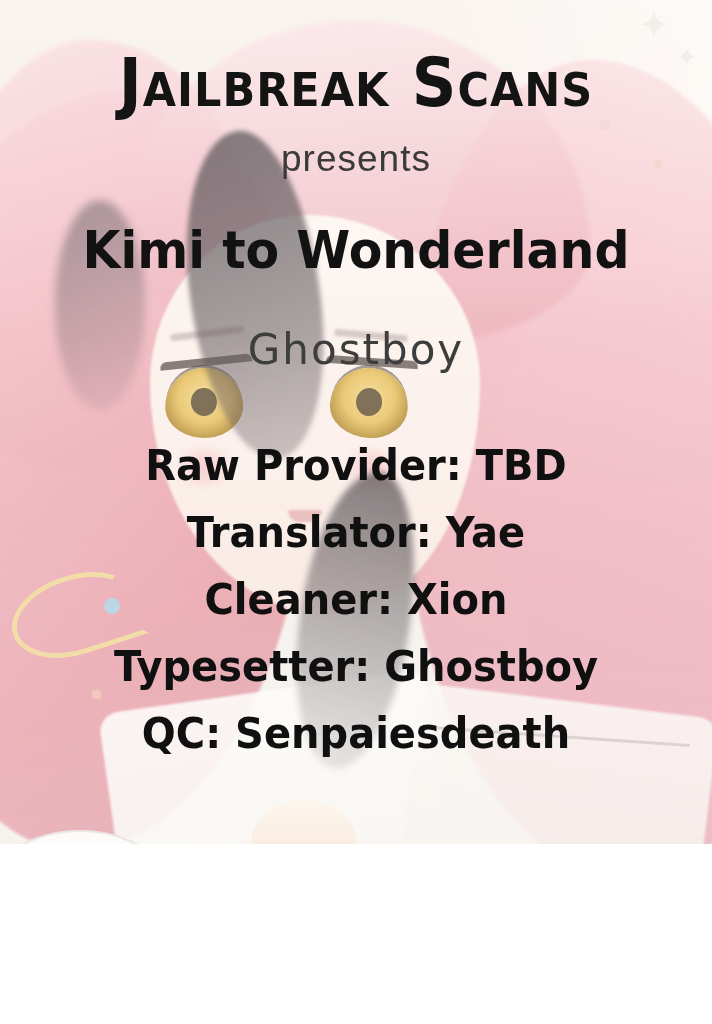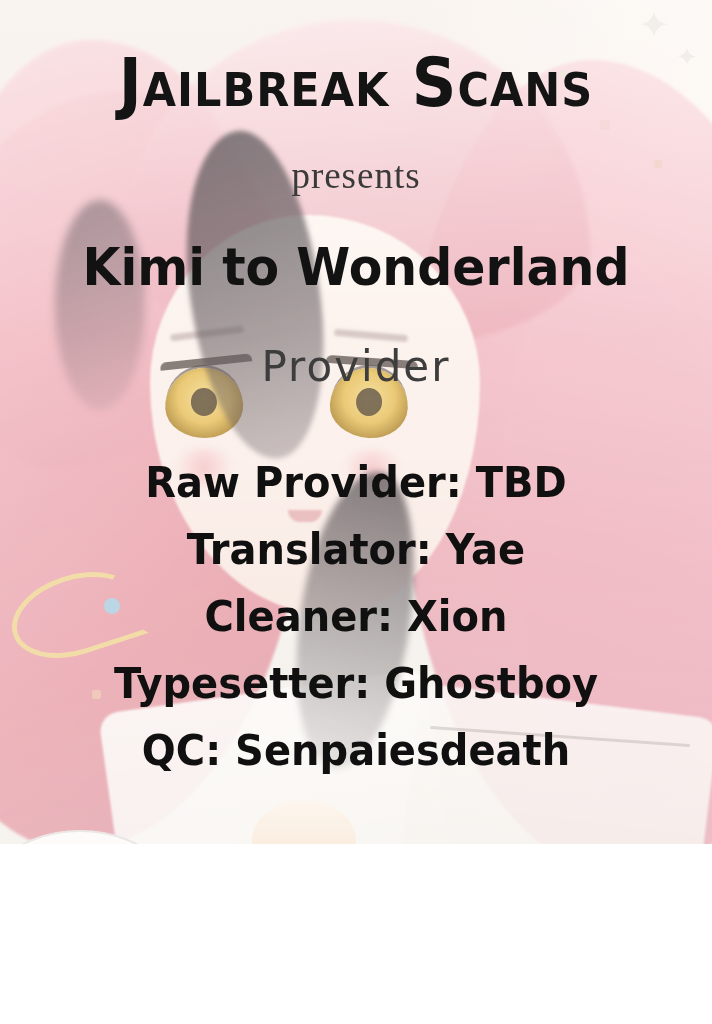--- a/index.html
+++ b/index.html
@@ -301,24 +301,24 @@
     font-size: 62px;
     letter-spacing: 1px;
     color: #141414;
     margin-top: 52px;
     line-height: 1;
     text-shadow: 0 0 2px rgba(255,255,255,.35);
     font-variant: small-caps;
     transform: scaleY(1.08);
   }
   .presents {
-    font-family: Liberation Serif, serif;
+    font-family: Liberation Sans, sans-serif;
     font-size: 37px;
     color: #3a3a3a;
-    margin-top: 40px;
+    margin-top: 24px;
     letter-spacing: 1px;
   }
   .series-title {
     font-family: "DejaVu Sans", sans-serif;
     font-weight: bold;
     font-size: 49px;
     color: #121212;
     margin-top: 42px;
     letter-spacing: 0px;
     transform: scaleY(1.06);
@@ -402,21 +402,21 @@
 
     <div class="wash"></div>
   </div>
 
   <div class="overlay">
 
     <div class="group-header">
       <div class="scan-title">Jailbreak Scans</div>
       <div class="presents">presents</div>
       <div class="series-title">Kimi to Wonderland</div>
-      <div class="credits-label">Provider</div>
+      <div class="credits-label">Ghostboy</div>
     </div>
 
     <div class="credits-list">
       <div class="credit-line">Raw Provider: TBD</div>
       <div class="credit-line">Translator: Yae</div>
       <div class="credit-line">Cleaner: Xion</div>
       <div class="credit-line">Typesetter: Ghostboy</div>
       <div class="credit-line">QC: Senpaiesdeath</div>
     </div>
 

